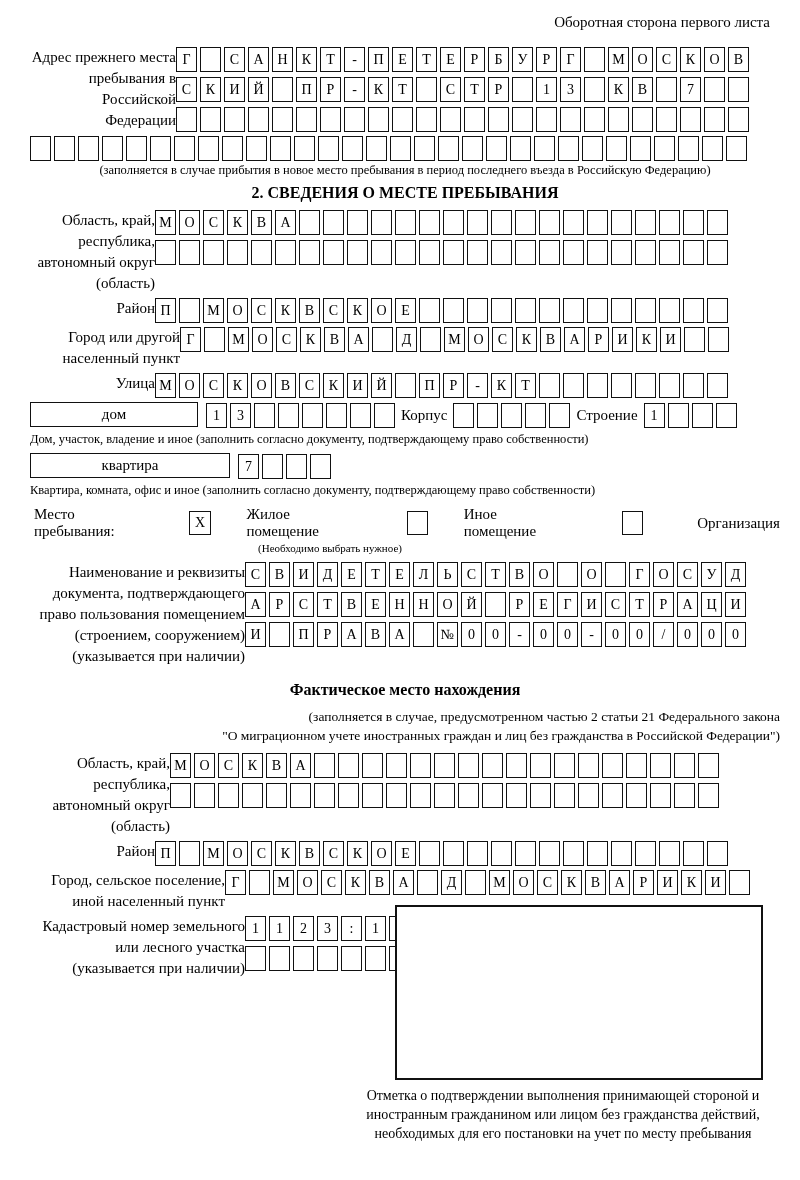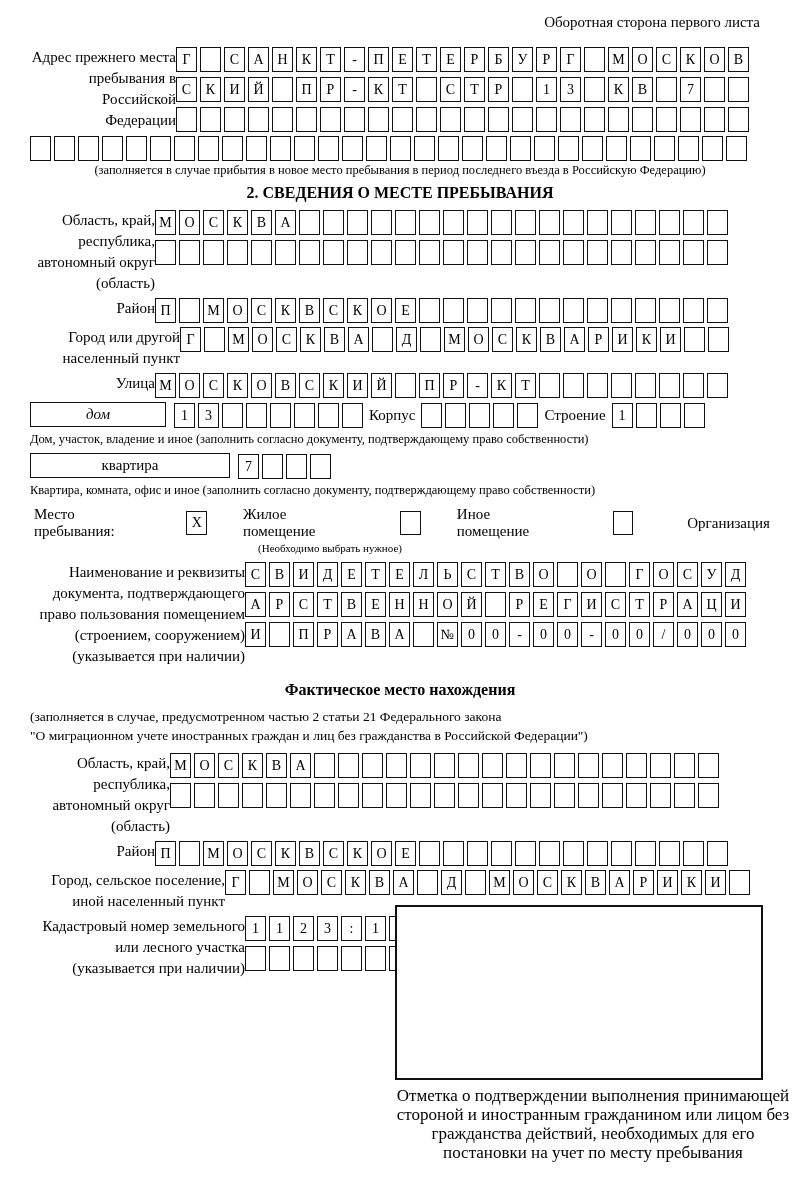--- a/index.html
+++ b/index.html
@@ -1,38 +1,38 @@
 <!DOCTYPE html>
 <html><head>
 <meta charset="utf-8">
 <style>
   html,body{margin:0;padding:0;background:#fff;color:#000;}
   body{width:800px;height:1180px;overflow:hidden;font-family:"Liberation Serif","DejaVu Serif",serif;font-size:15px;}
-  .page{position:relative;width:800px;height:1180px;padding:14px 30px 0 30px;box-sizing:border-box;border-radius:23px;}
+  .page{position:relative;width:800px;height:1180px;padding:14px 20px 0 30px;box-sizing:border-box;border-radius:23px;}
   .hdr-note{text-align:right;padding-right:10px;margin-bottom:16px;}
   .field{display:flex;align-items:flex-start;margin-bottom:4px;text-align:right;}
   .lbl{line-height:21px;flex-shrink:0;}
   .rows{display:flex;flex-direction:column;gap:5px;}
   .boxrow{display:flex;gap:3px;}
   .cell{width:19px;height:23px;border:1.5px solid #111;display:flex;align-items:center;justify-content:center;
         font-size:14px;box-sizing:content-box;background:#fff;}
   .caption{font-size:12.5px;text-align:center;margin:2px 0 6px 0;}
   .sec-title{font-weight:bold;text-align:center;font-size:16px;margin:6px 0 8px 0;}
   .w120{width:125px;} .w145{width:146px;} .w150{width:150px;} .w160{width:140px;} .w190{width:195px;} .w205{width:215px;}
   .namedbox{border:1.5px solid #111;height:25px;display:flex;align-items:center;justify-content:center;box-sizing:border-box;}
-  .dom-box{width:136px;margin-right:8px;font-style:italic;}
+  .dom-box{width:168px;margin-right:8px;}
   .kv-box{width:200px;margin-right:8px;}
   .inline-lbl{line-height:26px;margin:0 6px;}
   .checkbox{width:20px;height:22px;border:1.5px solid #111;display:flex;align-items:center;justify-content:center;
             font-size:14px;margin:0 8px;background:#fff;}
   .stay-row{display:flex;align-items:center;margin:8px 0 0 4px;gap:28px;}
   .stay-note{font-size:11px;margin:2px 0 8px 150px;width:300px;text-align:center;}
-  .fact-note{font-size:13.5px;text-align:left;line-height:19px;margin-bottom:8px;}
+  .fact-note{font-size:13.5px;text-align:right;line-height:19px;margin-bottom:8px;}
   .stamp-box{position:absolute;left:395px;top:905px;width:368px;height:175px;border:2px solid #111;box-sizing:border-box;background:#fff;}
-  .stamp-note{position:absolute;left:392px;top:1086px;width:402px;font-size:17px;text-align:center;line-height:19px;}
+  .stamp-note{position:absolute;left:362px;top:1086px;width:402px;font-size:14px;text-align:center;line-height:19px;}
   .mt2{margin-top:2px;}
 </style>
 </head>
 <body>
 
 <div class="page">
 
   <div class="hdr-note">Оборотная сторона первого листа</div>
 
   <div class="field">

